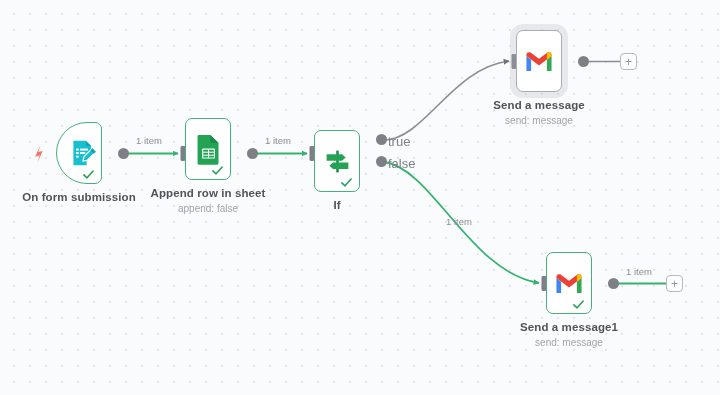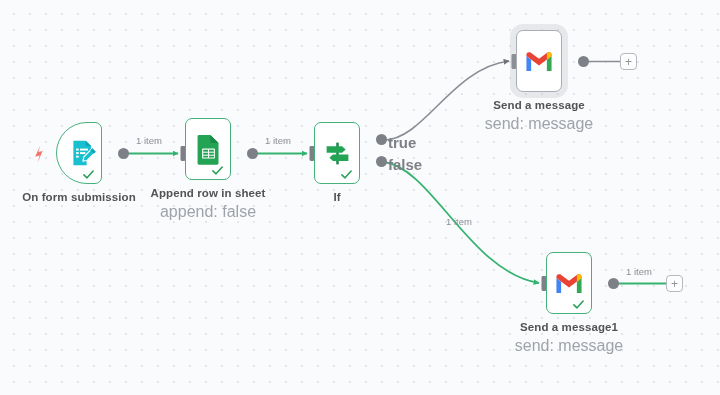--- a/index.html
+++ b/index.html
@@ -59,45 +59,44 @@
     font-size: 11.5px;
     font-weight: bold;
     color: #525356;
     letter-spacing: .1px;
   }
   .node-sub {
     position: absolute;
     top: 84px; left: 50%;
     transform: translateX(-50%);
     white-space: nowrap;
-    font-size: 16px;
+    font-size: 10px;
     color: #9fa3ab;
   }
   .trigger-bolt {
     position: absolute;
     left: -26px; top: 22px;
     width: 16px; height: 18px;
     z-index: 6;
   }
 
   
   .port-out {
     position: absolute;
     width: 11px; height: 11px;
     border-radius: 50%;
     background: #7d8086;
     z-index: 7;
   }
   .port-label {
     position: absolute;
-    font-size: 15px;
+    font-size: 13px;
     color: #7d8086;
     white-space: nowrap;
     z-index: 7;
-    font-weight: bold;
   }
 
   
   .edge-label {
     position: absolute;
     font-size: 9.5px;
     color: #8a8d94;
     white-space: nowrap;
     z-index: 6;
   }
@@ -205,21 +204,21 @@
     <span class="node-check">
       <svg viewBox="0 0 14 14" width="13" height="13">
         <path d="M2,7.4 L5.4,10.6 L12,3.2" stroke="#2aa05c" stroke-width="1.7" fill="none" stroke-linecap="round" stroke-linejoin="round"></path>
       </svg>
     </span>
     <div class="node-title">Append row in sheet</div>
     <div class="node-sub">append: false</div>
   </div>
   <div class="port-out" style="left:247px; top:148px;"></div>
 
-  <div class="node" style="left:314px; top:122px;padding-left:24px;">
+  <div class="node" style="left:314px; top:130px;padding-left:24px;">
     <span class="node-icon">
       <svg viewBox="0 0 32 32" width="29" height="29">
         <rect x="14.6" y="4" width="2.8" height="24" fill="#1e8a4c"></rect>
         <path d="M4,8 h17 l4,3.6 l-4,3.6 h-17 z" fill="#23a455"></path>
         <path d="M28,17 h-17 l-4,3.6 l4,3.6 h17 z" fill="#23a455"></path>
       </svg>
     </span>
     <span class="node-check">
       <svg viewBox="0 0 14 14" width="13" height="13">
         <path d="M2,7.4 L5.4,10.6 L12,3.2" stroke="#2aa05c" stroke-width="1.7" fill="none" stroke-linecap="round" stroke-linejoin="round"></path>

